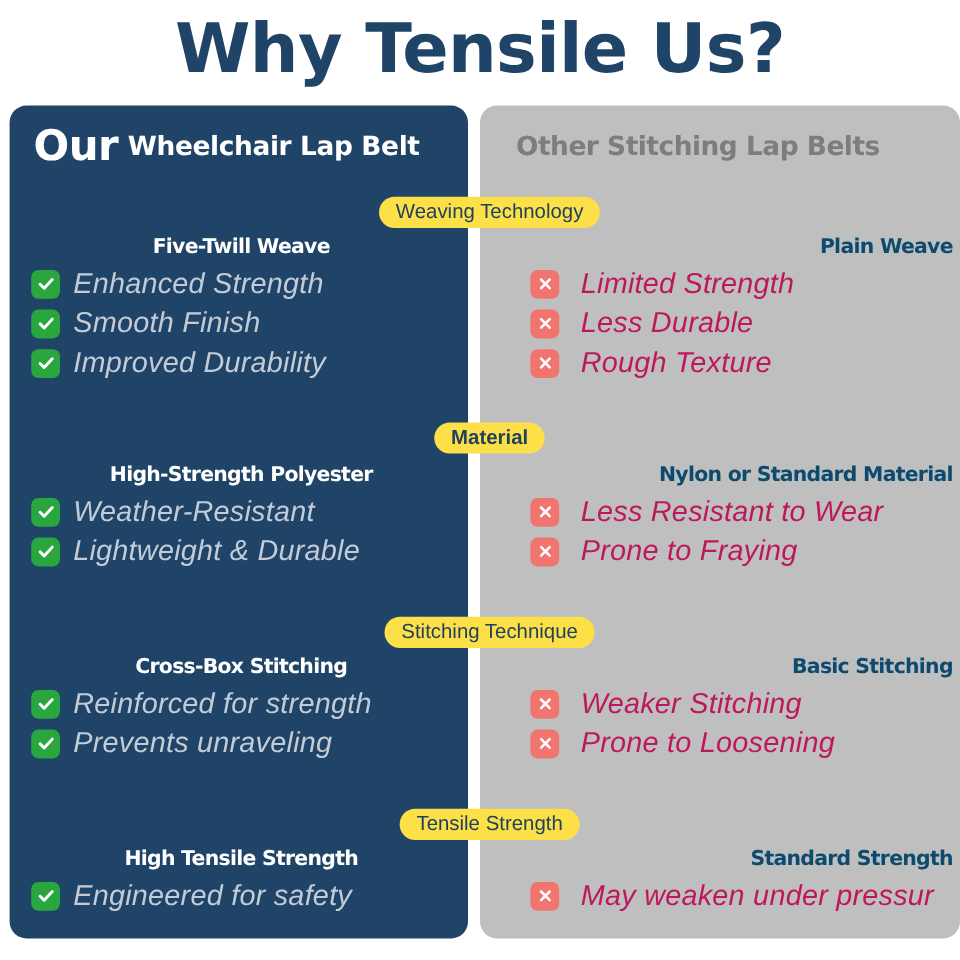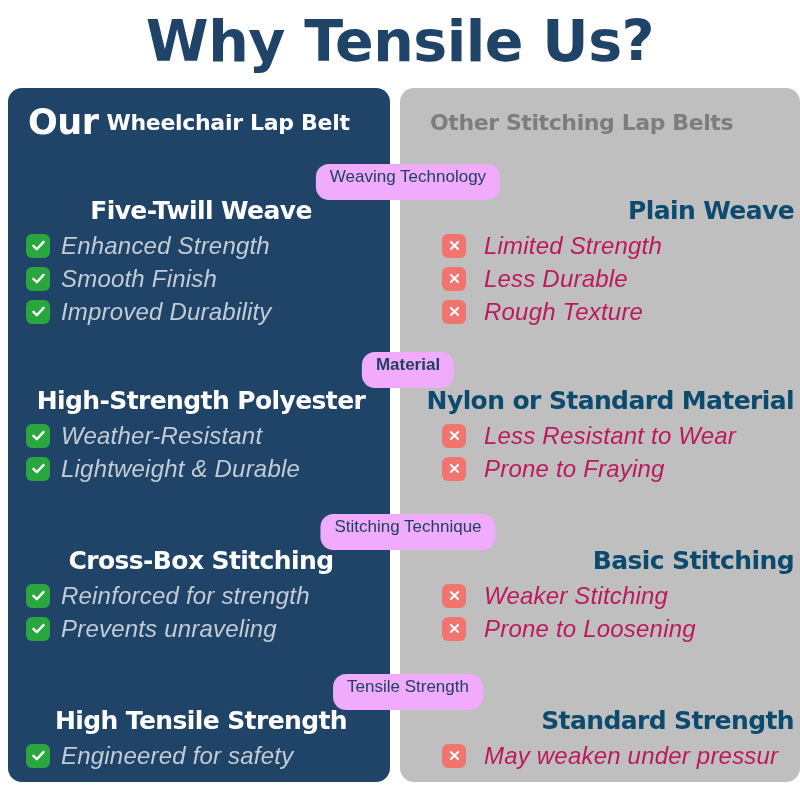--- a/index.html
+++ b/index.html
@@ -101,27 +101,27 @@
     font-size: 22px;
     color: #7d7d7d;
     letter-spacing: -0.4px;
   }
 
   
   .section-badge {
     position: absolute;
     left: 50%;
     transform: translateX(-50%);
-    background: #f0abfc;
+    background: #fde047;
     color: #21425f;
     border-radius: 13px;
     font-family: "Liberation Sans", sans-serif;
     font-size: 17px;
     line-height: 26px;
-    height: 36px;
+    height: 26px;
     padding: 0 14px;
     white-space: nowrap;
     z-index: 5;
   }
 
   
   .section {
     position: absolute;
     left: 0;
     width: 800px;
@@ -132,21 +132,21 @@
     box-sizing: border-box;
   }
   .col-left  { left: 0;   width: 382px; padding: 0 14px 0 18px; }
   .col-right { left: 392px; width: 400px; padding: 0 6px 0 24px; }
 
   .sub-title {
     text-align: center;
     white-space: nowrap;
     font-family: "DejaVu Sans", sans-serif;
     font-weight: bold;
-    font-size: 25px;
+    font-size: 17px;
     letter-spacing: -0.6px;
     margin-bottom: 4px;
   }
   .sub-title-ours   { color: #ffffff; }
   .sub-title-others { color: #0c4a6e; text-align: right; }
 
   .bullet-list { margin: 0; padding: 0; list-style: none; }
   .bullet {
     display: flex;
     align-items: center;

